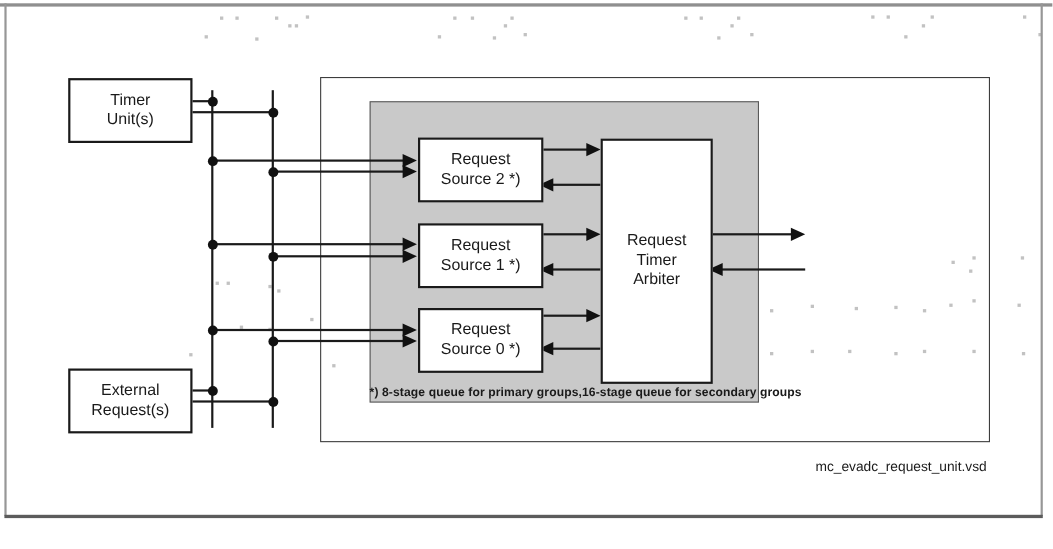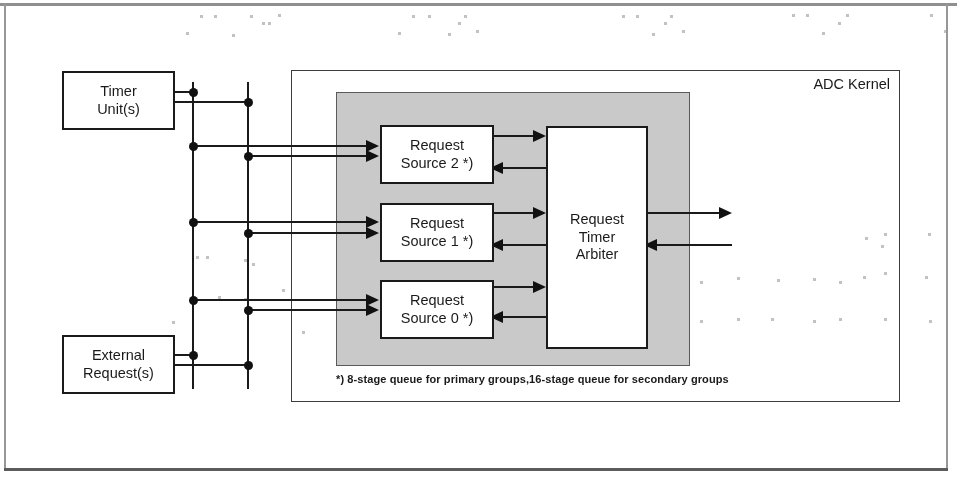--- a/index.html
+++ b/index.html
@@ -27,21 +27,20 @@
 <body>
 
 <div id="canvas" style="--rc-fill: #c9c9c9; --wm-color: #d0d0d0;">
 
   <div class="border-bar" style="left:0;top:3px;width:957px;height:3px;background:#8f8f8f;"></div>
   <div class="border-bar" style="left:4px;top:3px;width:2px;height:466px;background:#979797;"></div>
   <div class="border-bar" style="left:946px;top:3px;width:2px;height:466px;background:#979797;"></div>
   <div class="border-bar" style="left:4px;top:468px;width:944px;height:2.5px;background:#5c5c5c;"></div>
 
   <div class="kernel" style="left:291px;top:70px;width:607px;height:330px;"></div>
-  <div class="lbl" style="left:770px;top:76px;width:120px;text-align:right;font-size:14.5px;">ADC Kernel</div>
 
   <div class="graybox" style="left:336px;top:92px;width:352px;height:272px;"></div>
 
   <div id="wires">
       <div class="hline" style="left: 171px; top: 91px; width: 23px; height: 2px;"></div>
       <div class="hline" style="left: 171px; top: 101px; width: 78px; height: 2px;"></div>
       <div class="hline" style="left: 171px; top: 354px; width: 23px; height: 2px;"></div>
       <div class="hline" style="left: 171px; top: 364px; width: 78px; height: 2px;"></div>
       <div class="hline" style="left: 193px; top: 145px; width: 174px; height: 2px;"></div>
       <div class="hline" style="left: 248px; top: 155px; width: 119px; height: 2px;"></div>
@@ -179,18 +178,19 @@
     <span>Source 0 *)</span>
   </div>
 
   <div class="box" style="left:546px;top:126px;width:98px;height:219px;">
     <span>Request</span>
     <span>Timer</span>
     <span>Arbiter</span>
   </div>
 
 
-  <div class="lbl" id="footnote" style="left:336px;top:373px;width:460px;">*) 8-stage queue for primary groups,16-stage queue for secondary groups</div>
+  <div class="lbl" id="footnote" style="left:336px;top:351px;width:460px;">*) 8-stage queue for primary groups,16-stage queue for secondary groups</div>
 
+  <div class="lbl" id="vsd-label" style="left:650px;top:417px;width:247px;">mc_evadc_request_unit.vsd</div>
 
 
 
 </div>
 
 </body></html>

